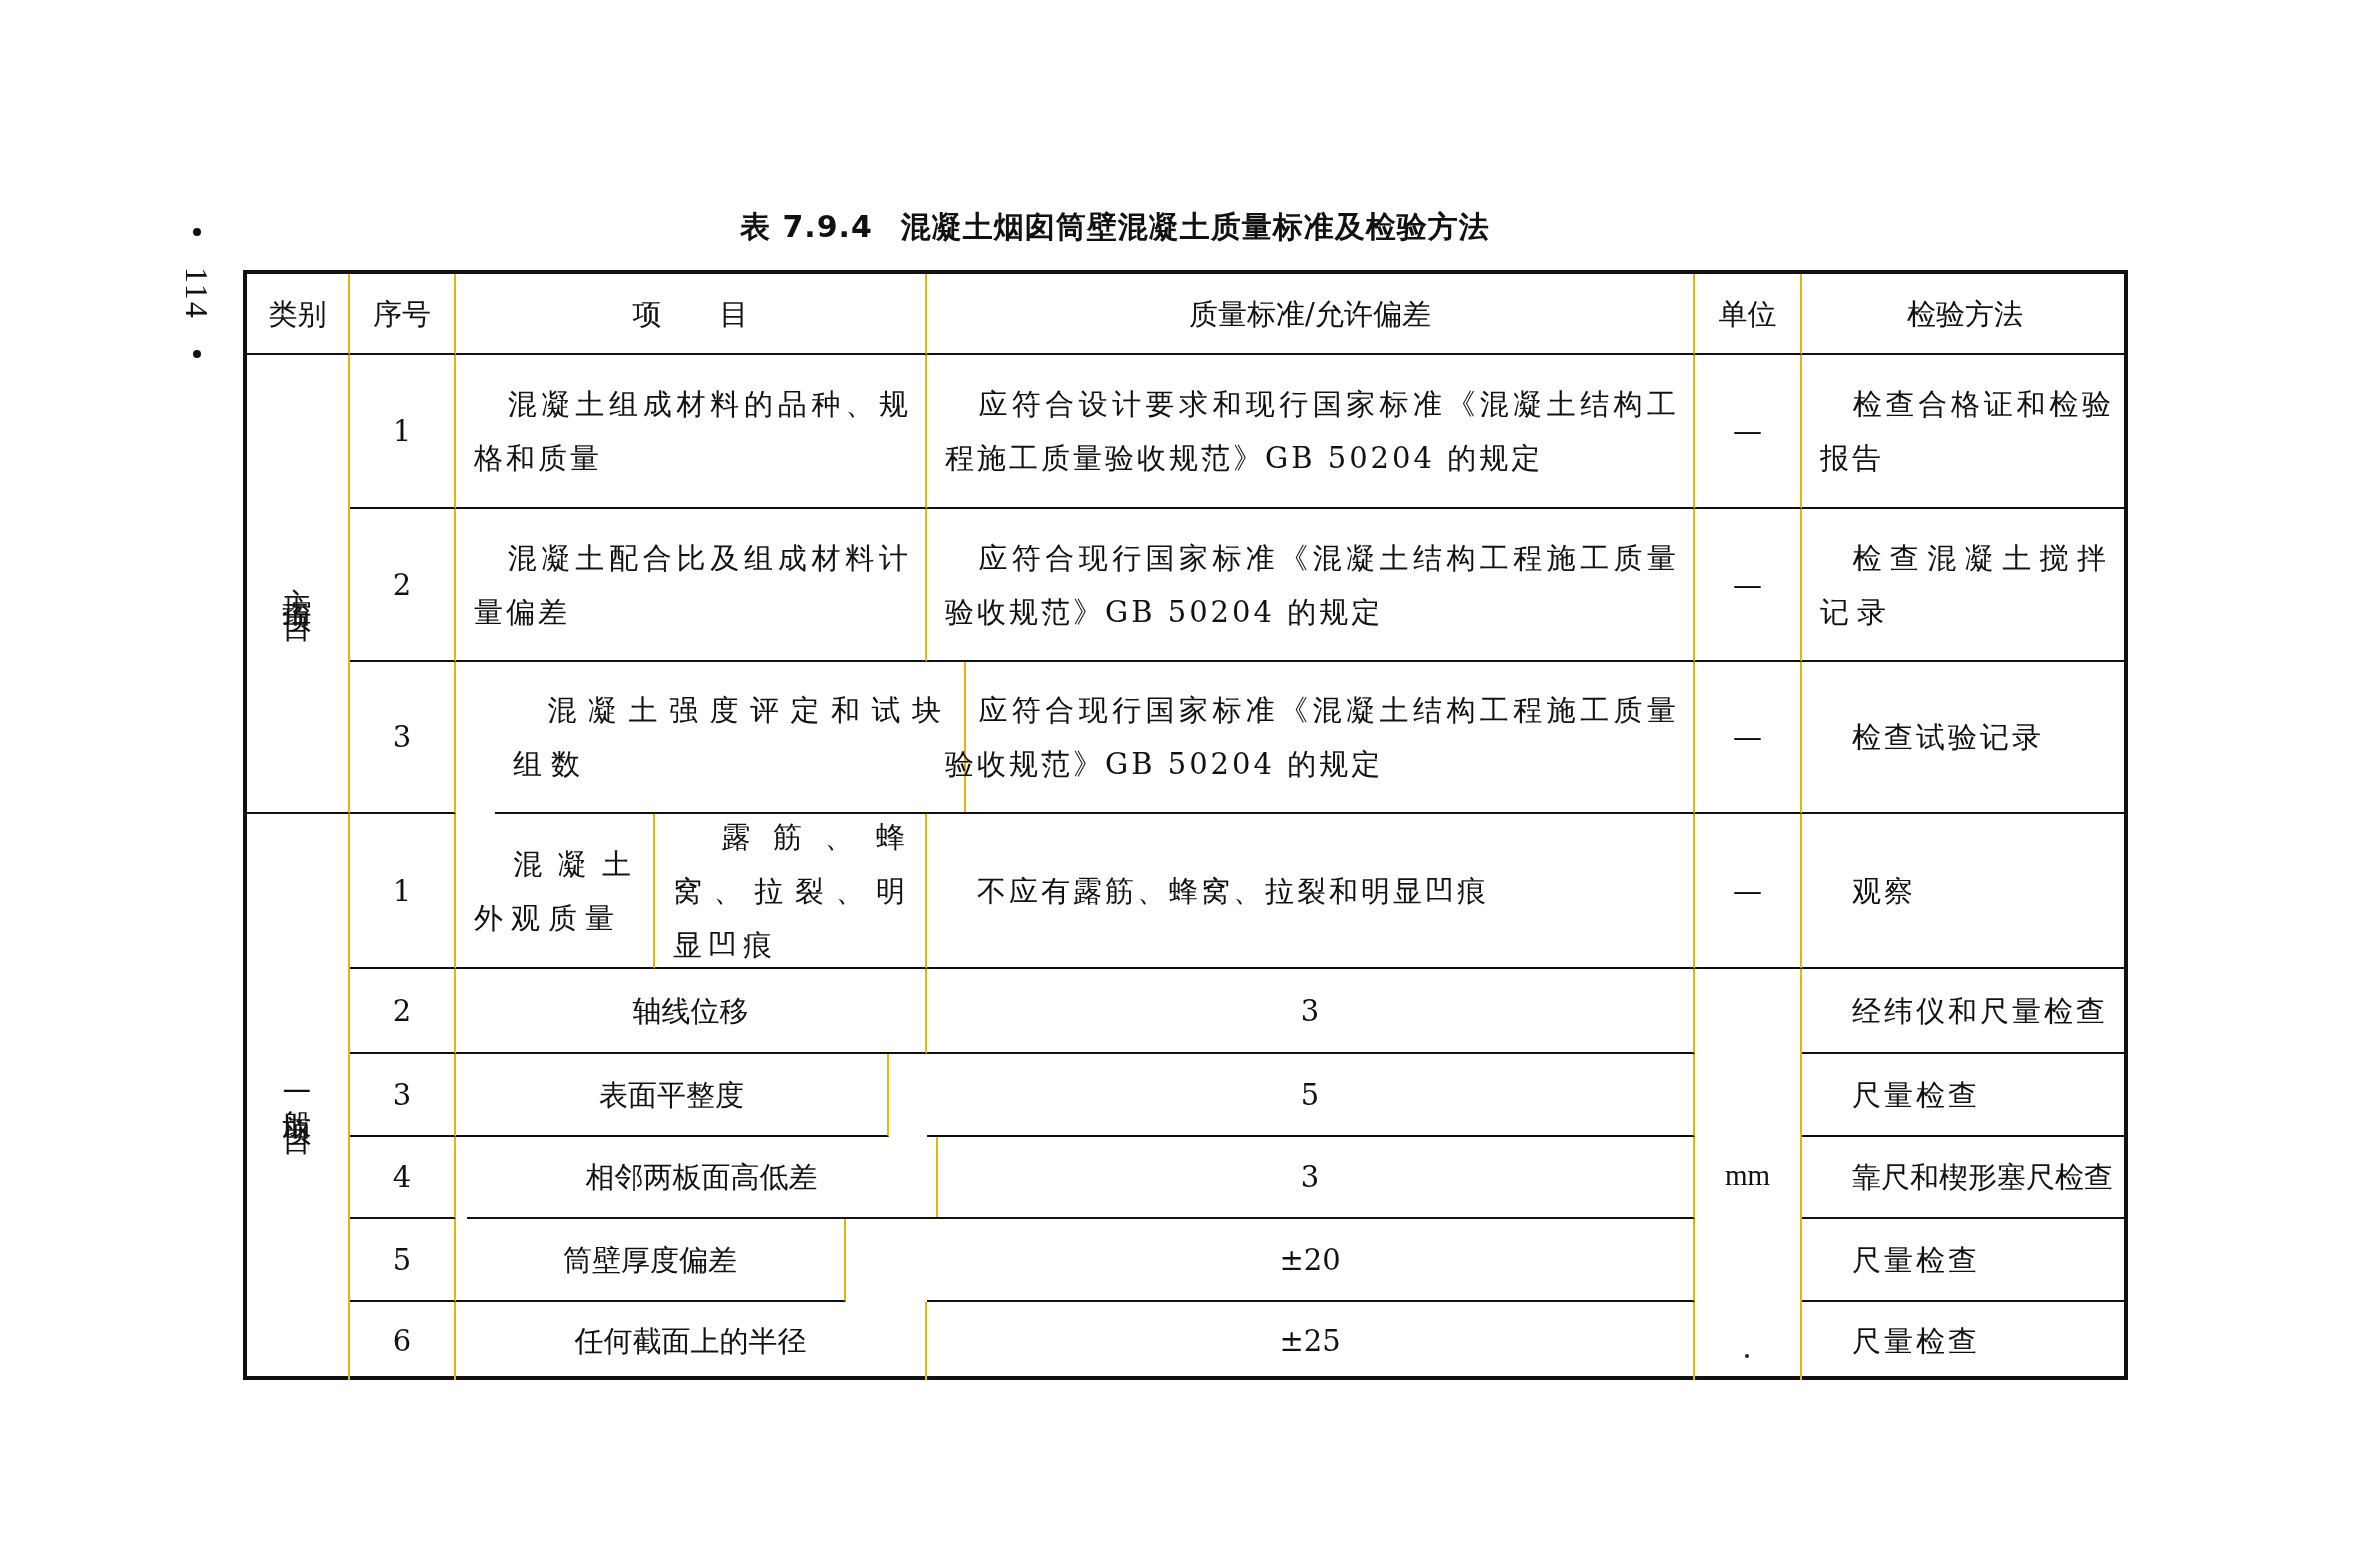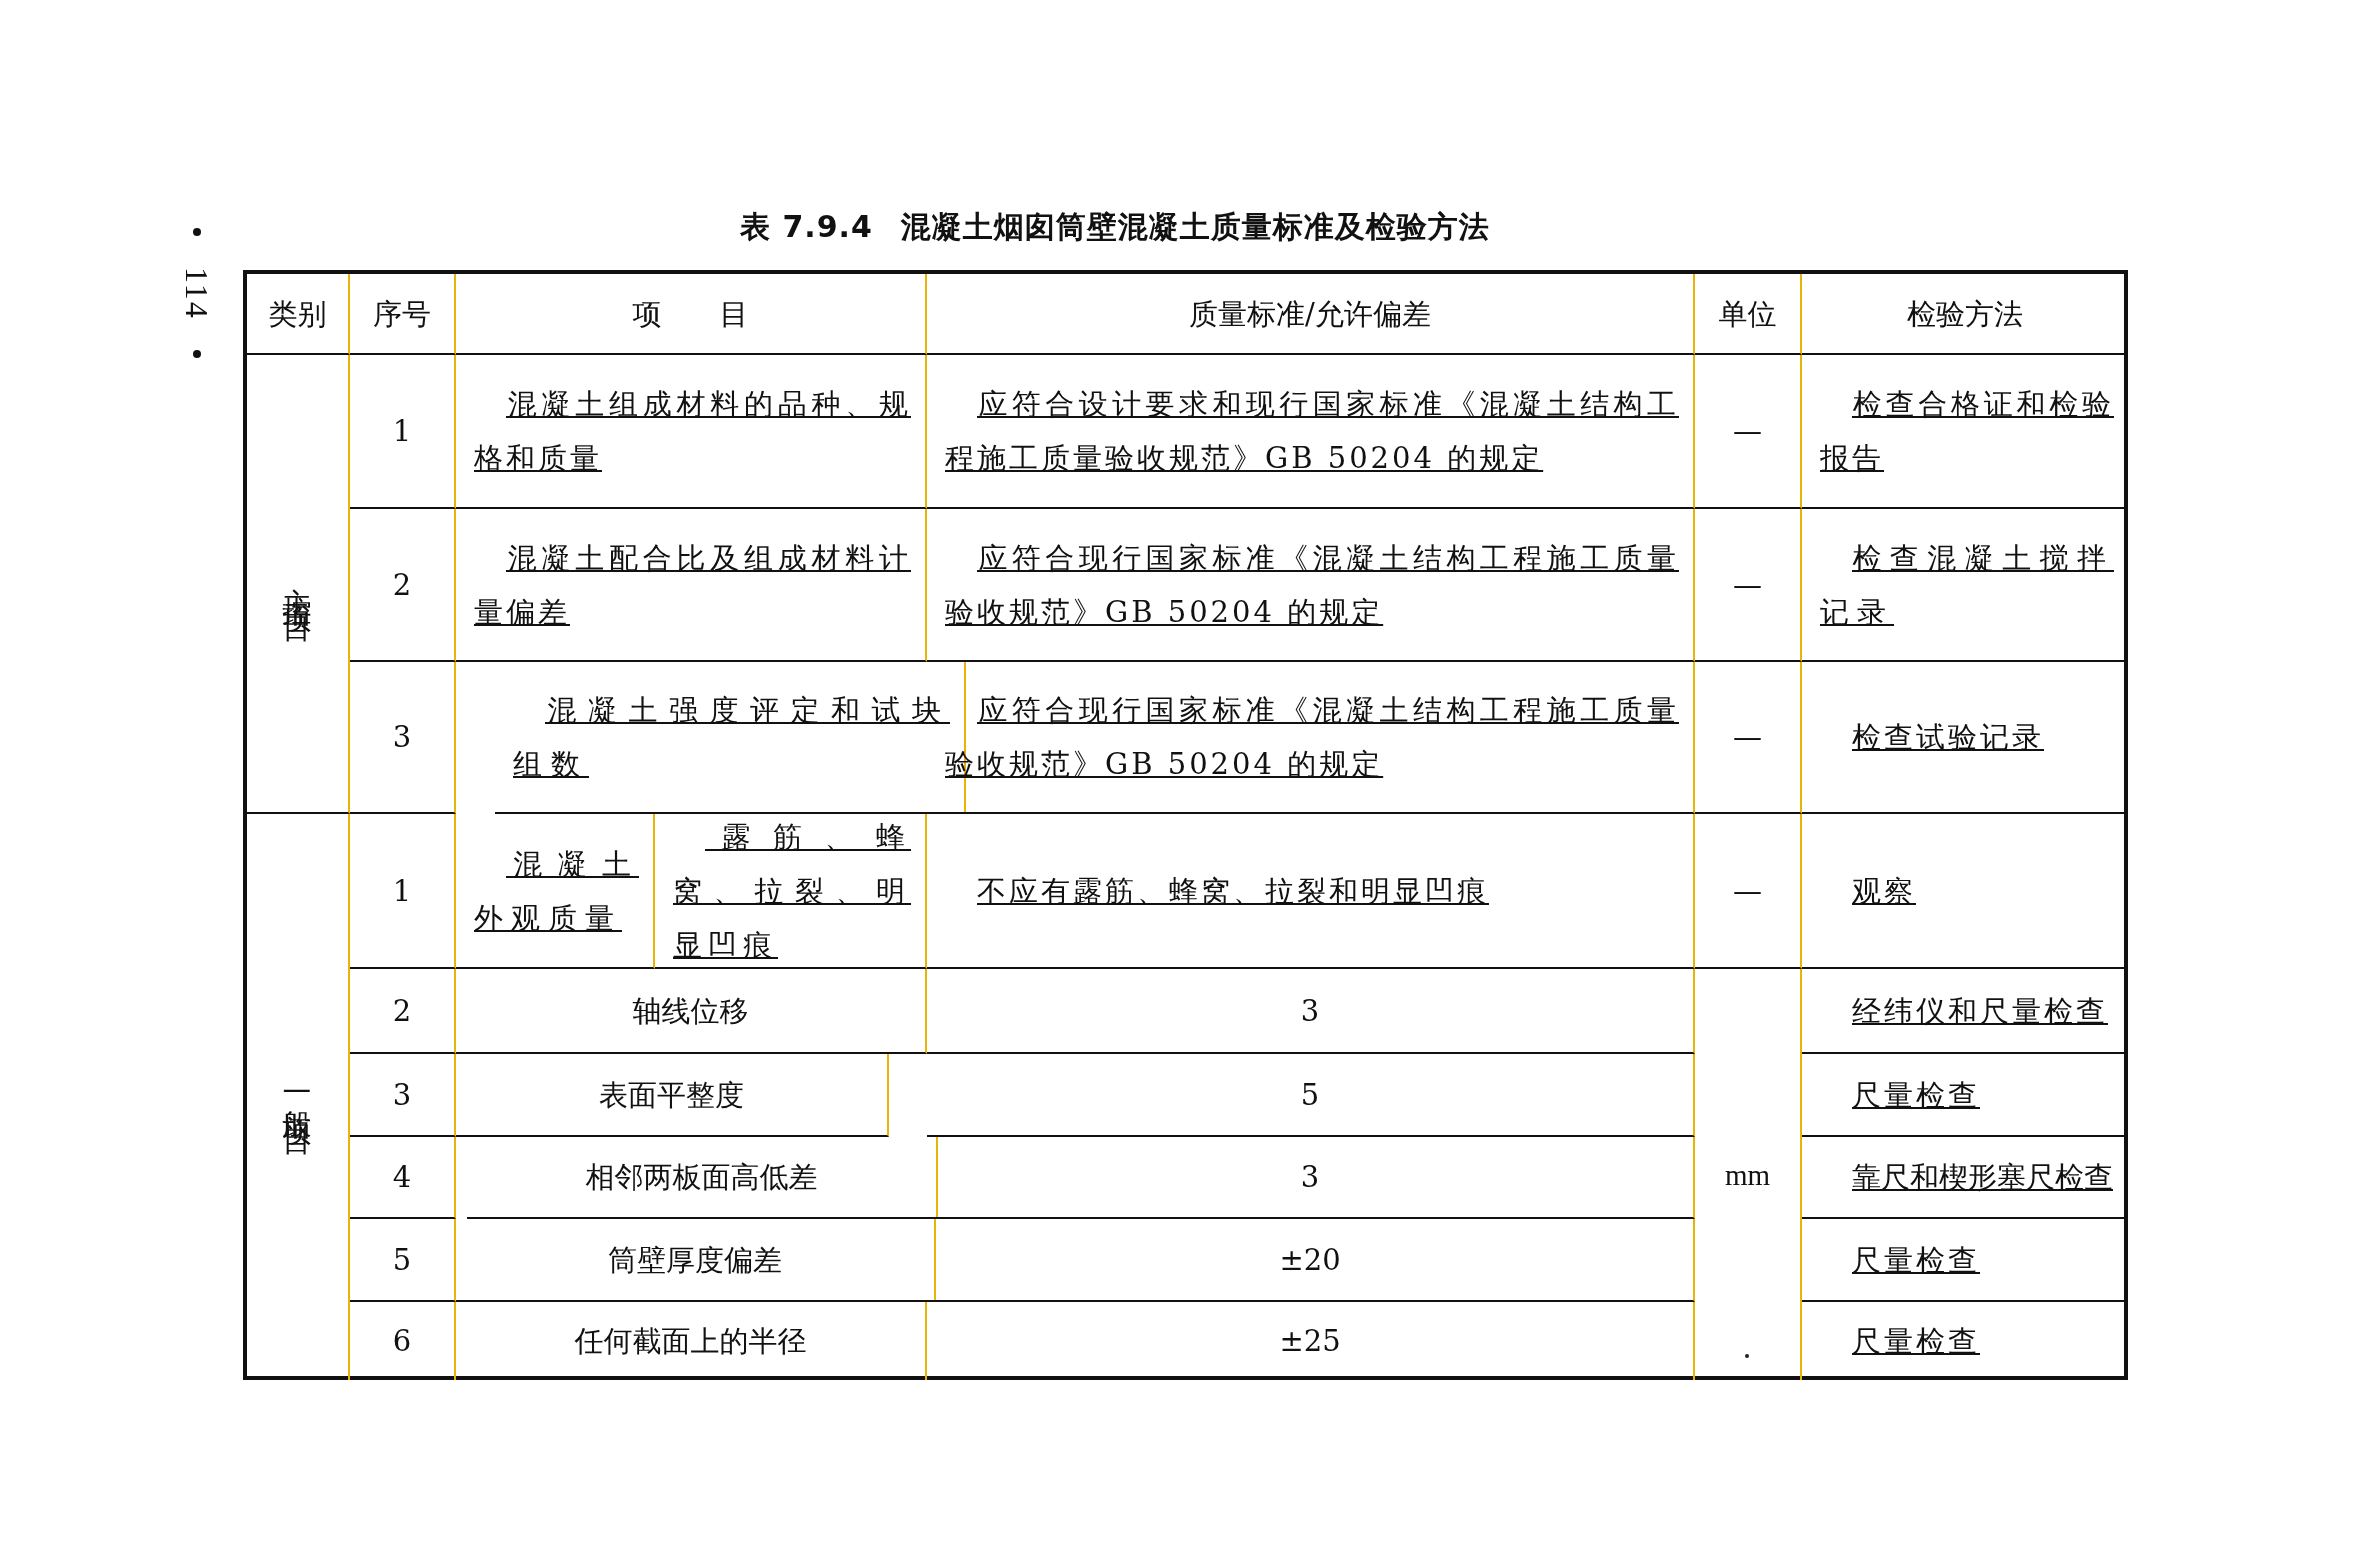--- a/index.html
+++ b/index.html
@@ -33,21 +33,20 @@
   .cell {
     position: absolute; box-sizing: border-box;
     border-right: 2px solid #eab308; border-bottom: 2px solid #111;
     font-size: 29px; line-height: 54px;
     display: flex; align-items: center;
   }
   .center { justify-content: center; text-align: center; }
   .para {
     padding: 0 14px 0 18px; text-align: justify; text-align-last: left;
     letter-spacing: 3px;
-    text-decoration: underline;
   }
   .para .indent { display: inline-block; width: 32px; }
   .vert { writing-mode: vertical-rl; text-orientation: upright; letter-spacing: 10px; }
   .noR { border-right: none; }
   .noB { border-bottom: none; }
   .artifact-dot { position: absolute; width: 4px; height: 4px; background:#222; border-radius:50%; }
 </style>
 </head>
 <body>
 
@@ -147,21 +146,21 @@
     </div>
 
   <div class="cell center" style="left:103px;top:863px;width:106px;height:82px;">4</div>
   <div class="cell center" style="left:209px;top:863px;width:471px;height:82px;margin-left:11px;">相邻两板面高低差</div>
   <div class="cell center" style="left:680px;top:863px;width:768px;height:82px;">3</div>
   <div class="cell para noR" style="left:1555px;top:863px;width:326px;height:82px;letter-spacing:0;">
       <span><span class="indent"></span><span>靠尺和楔形塞尺检查</span></span>
     </div>
 
   <div class="cell center" style="left:103px;top:945px;width:106px;height:83px;">5</div>
-  <div class="cell center" style="left:209px;top:945px;width:480px;height:83px;">筒壁厚度偏差</div>
+  <div class="cell center" style="left:209px;top:945px;width:390px;height:83px;">筒壁厚度偏差</div>
   <div class="cell center" style="left:680px;top:945px;width:768px;height:83px;">±20</div>
   <div class="cell para noR" style="left:1555px;top:945px;width:326px;height:83px;">
       <span><span class="indent"></span><span>尺量检查</span></span>
     </div>
 
   <div class="cell center noB" style="left:103px;top:1028px;width:106px;height:78px;">6</div>
   <div class="cell center noB" style="left:209px;top:1028px;width:471px;height:78px;">任何截面上的半径</div>
   <div class="cell center noB" style="left:680px;top:1028px;width:768px;height:78px;">±25</div>
   <div class="cell para noR noB" style="left:1555px;top:1028px;width:326px;height:78px;">
       <span><span class="indent"></span><span>尺量检查</span></span>

